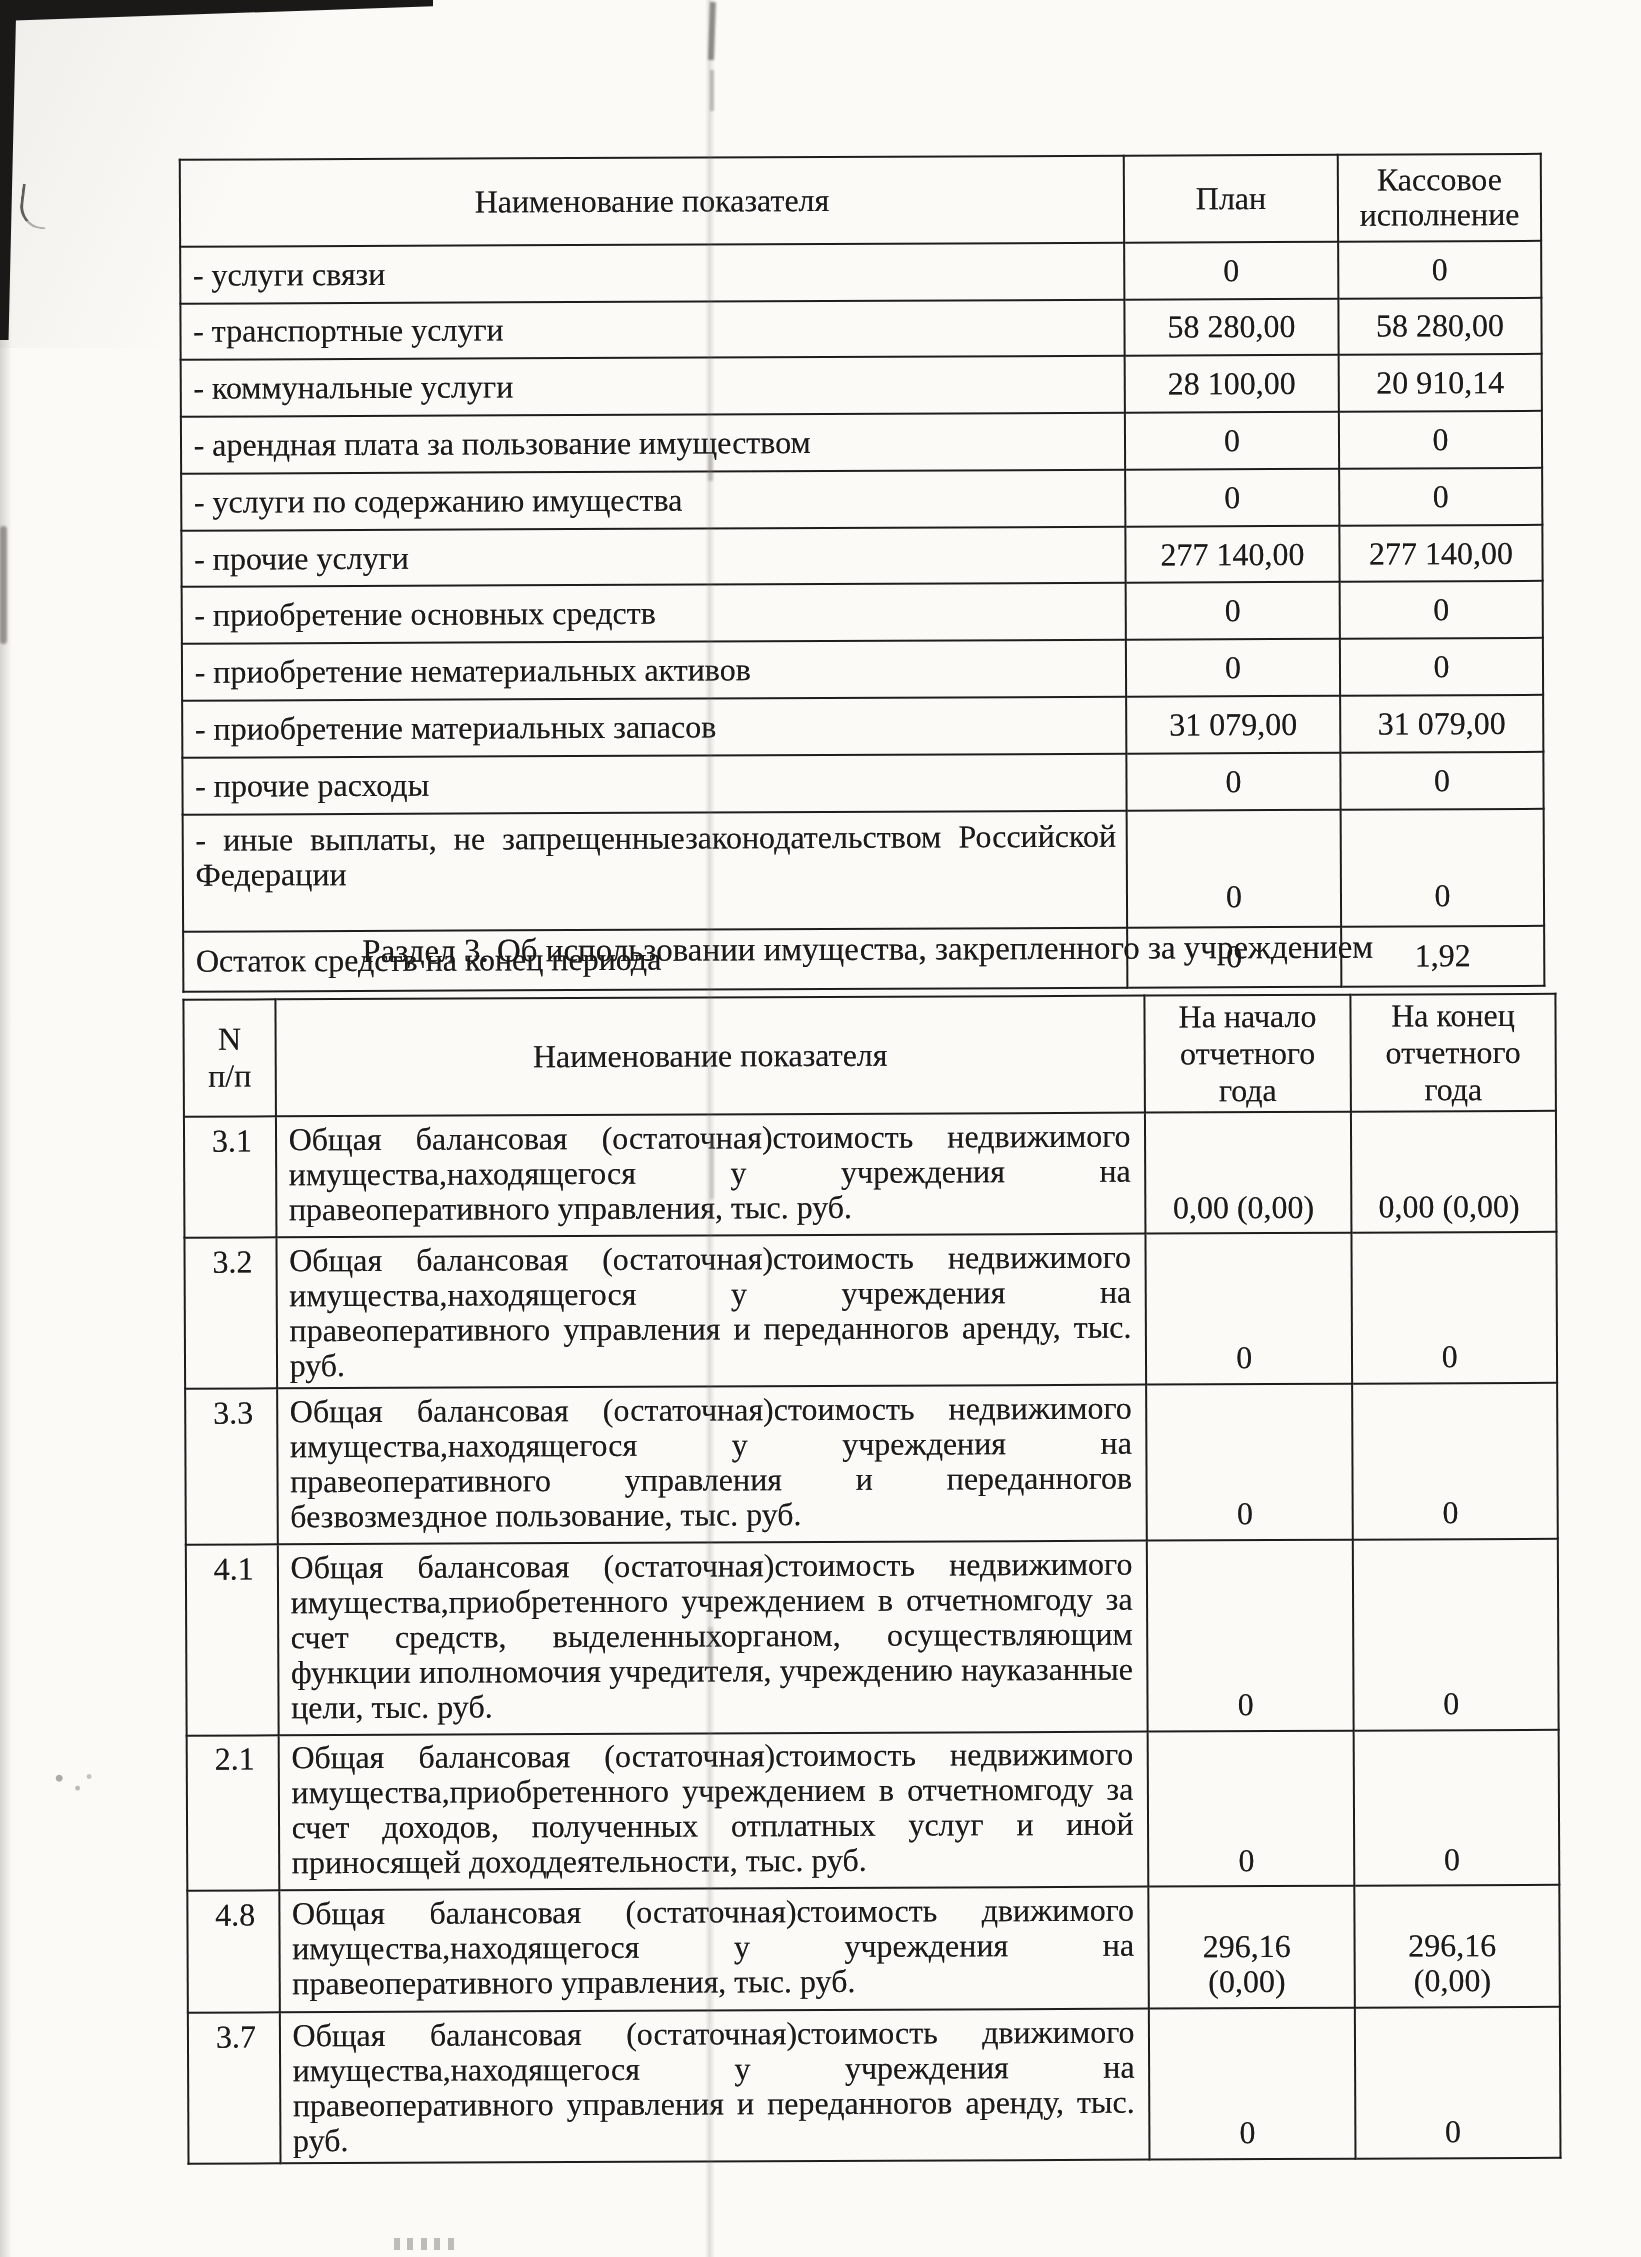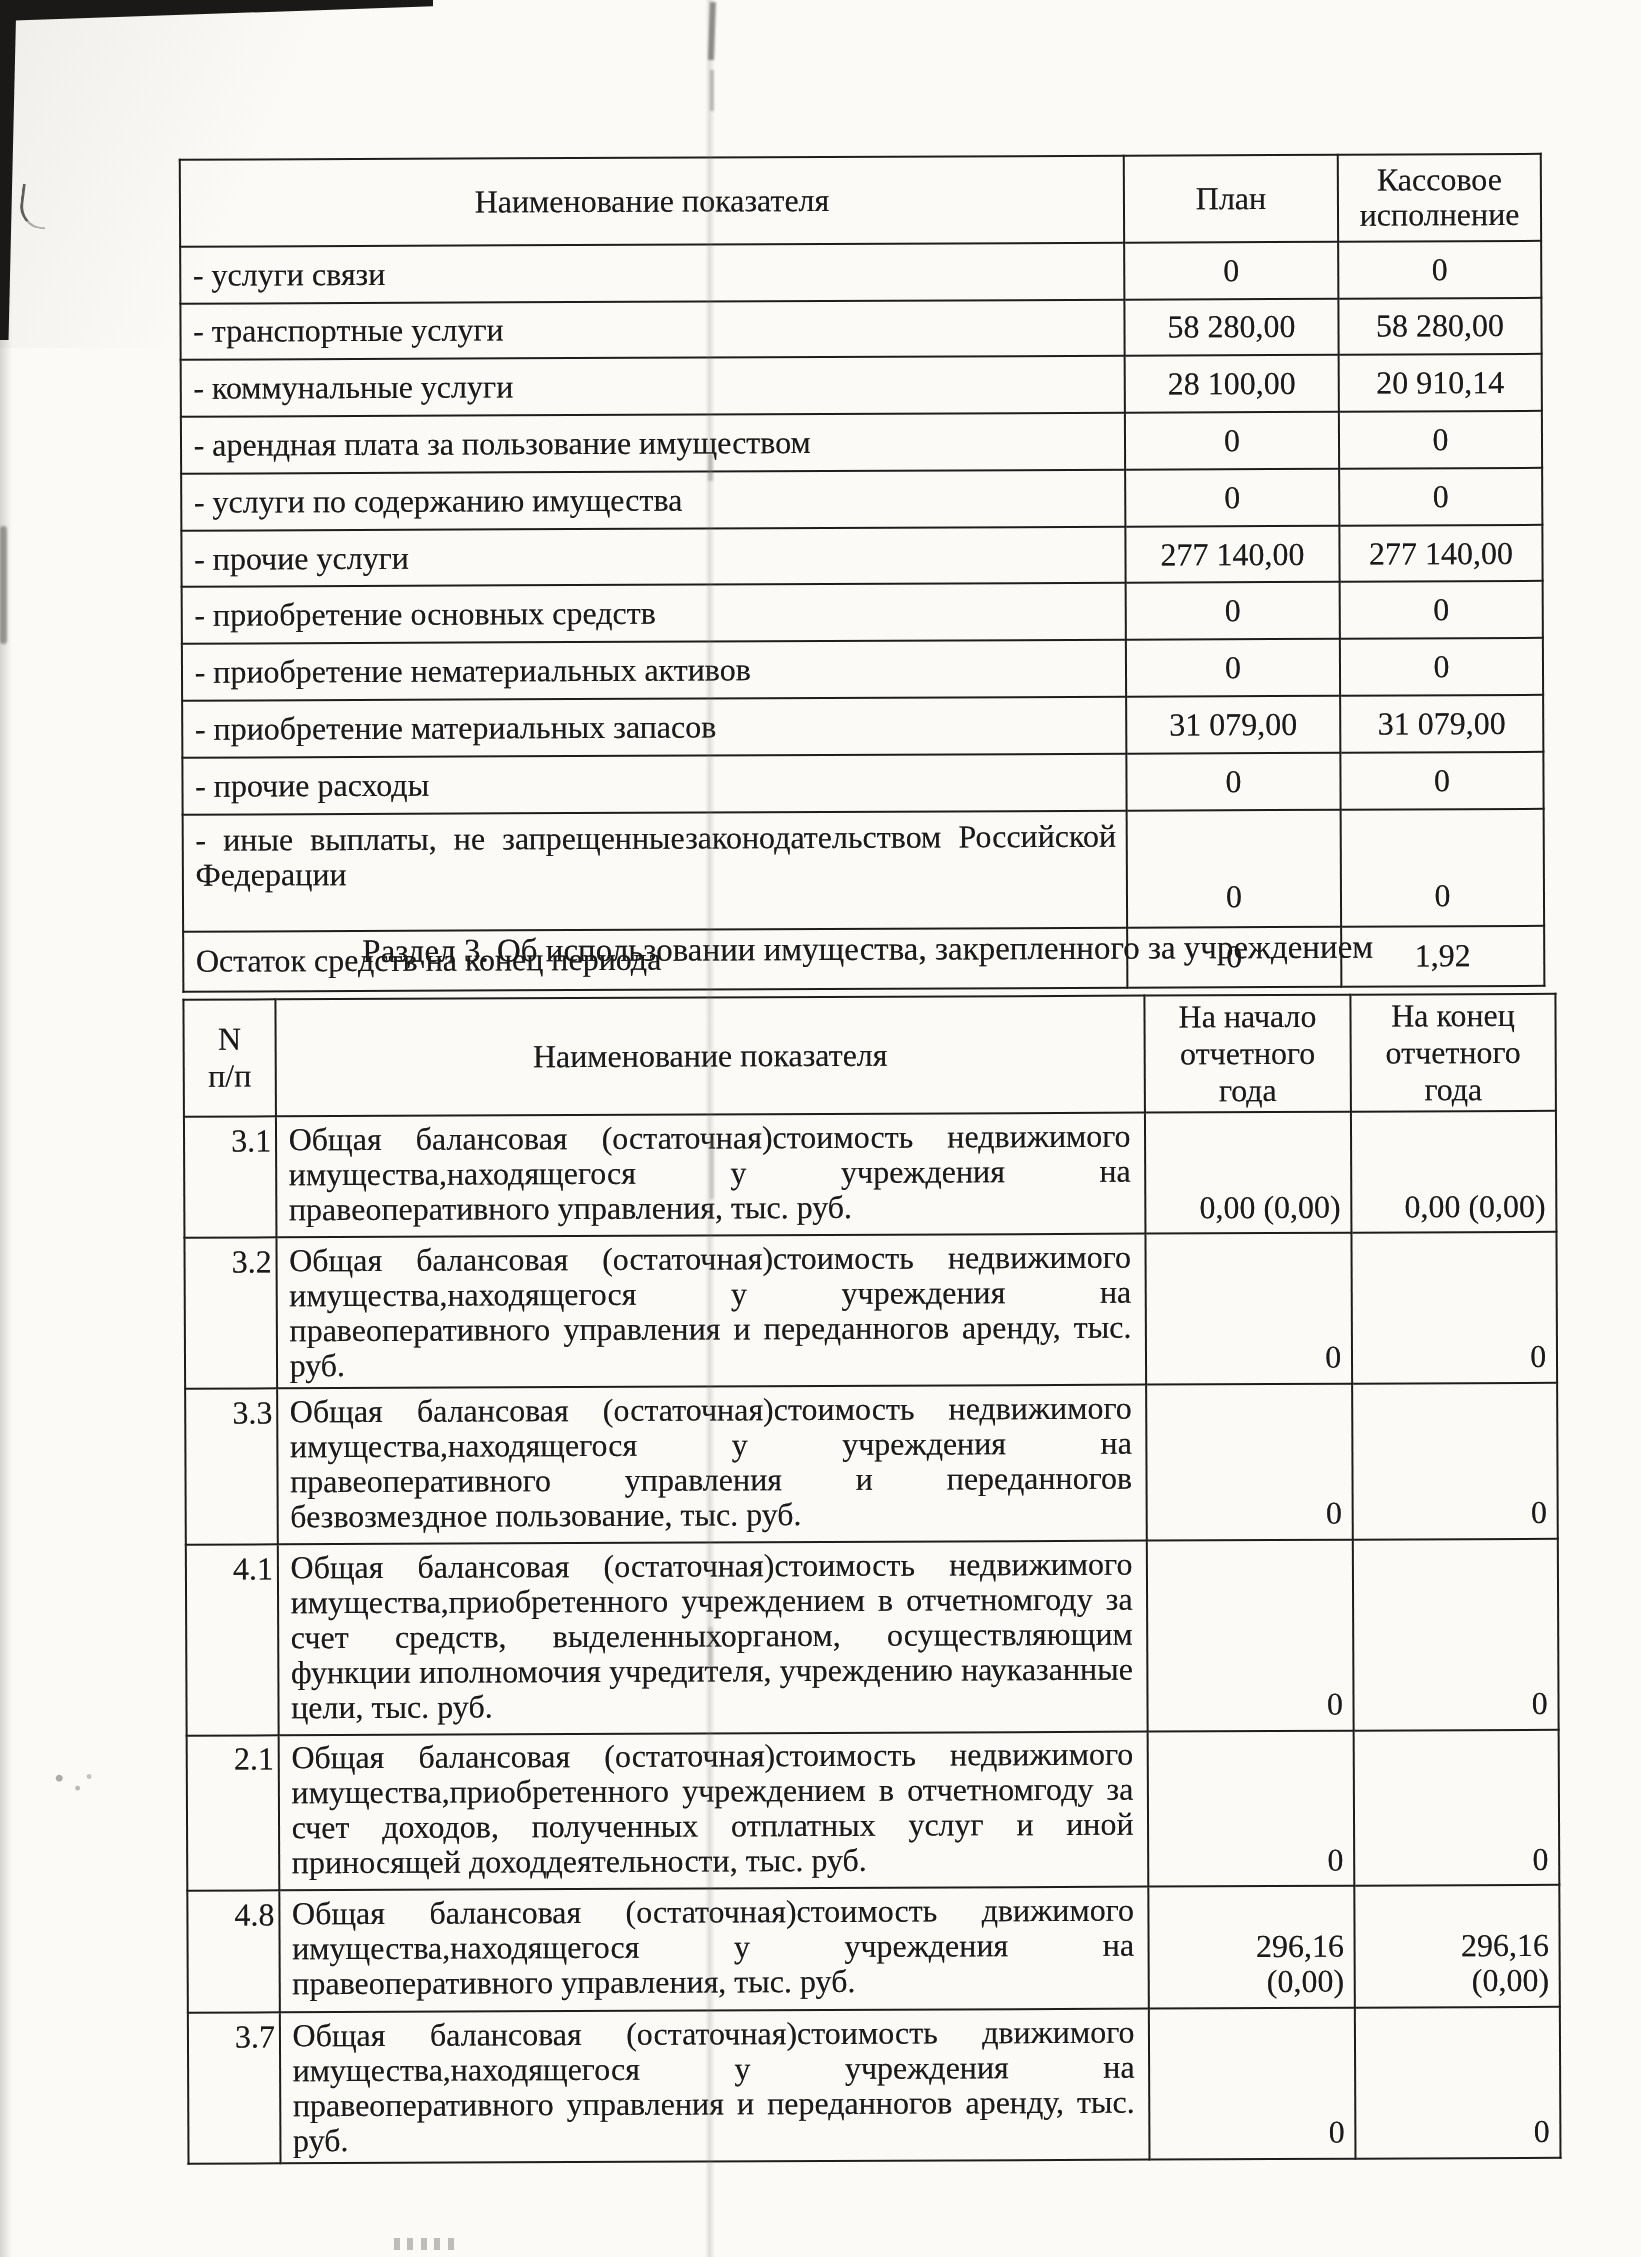--- a/index.html
+++ b/index.html
@@ -24,23 +24,23 @@
   .t1row-tall td{height:102px;}
   .t1row-last td{height:54px;}
   .justify{text-align:justify;vertical-align:top;padding-top:7.7px;}
   .vbottom{vertical-align:bottom;padding-bottom:11.6px;}
   
   .sec-title{position:absolute;left:183px;top:931px;width:1371px;
     text-align:center;font-size:33px;}
   
   #t2{left:183px;top:996px;width:1371px;}
   .t2-head td{height:95px;text-align:center;vertical-align:middle;padding:1.9px 3.9px;line-height:37px;white-space:pre-line;}
-  .t2-num{vertical-align:top;text-align:right;padding:5.8px 3.9px 0 7.7px;border-radius:12px;}
+  .t2-num{vertical-align:top;text-align:center;padding:5.8px 3.9px 0 7.7px;border-radius:12px;}
   .t2-name{text-align:justify;vertical-align:top;padding:4.8px 13.5px 3.9px 11.6px;}
-  .t2-val{text-align:right;vertical-align:bottom;padding:0 9.7px 7.7px 0;white-space:pre-line;}
+  .t2-val{text-align:center;vertical-align:bottom;padding:0 9.7px 7.7px 0;white-space:pre-line;}
   .r3l td{height:111px;}  
   .r4l td{height:145px;}  
   .r5l td{height:180px;}  
   
   .corner-top{position:absolute;left:0;top:0;width:433px;height:21px;background:#1a1917;
     clip-path:polygon(0 0,100% 0,100% 30%,0 100%);z-index:6;}
   .corner-left{position:absolute;left:0;top:0;width:16.4px;height:340px;background:#1a1917;
     clip-path:polygon(0 0,100% 0,52% 100%,0 100%);z-index:6;}
   .corner-shade{position:absolute;left:0;top:0;width:454px;height:348px;z-index:1;
     background:linear-gradient(115deg,#eceae5 0%,rgba(236,234,229,0) 55%);opacity:.75;}

